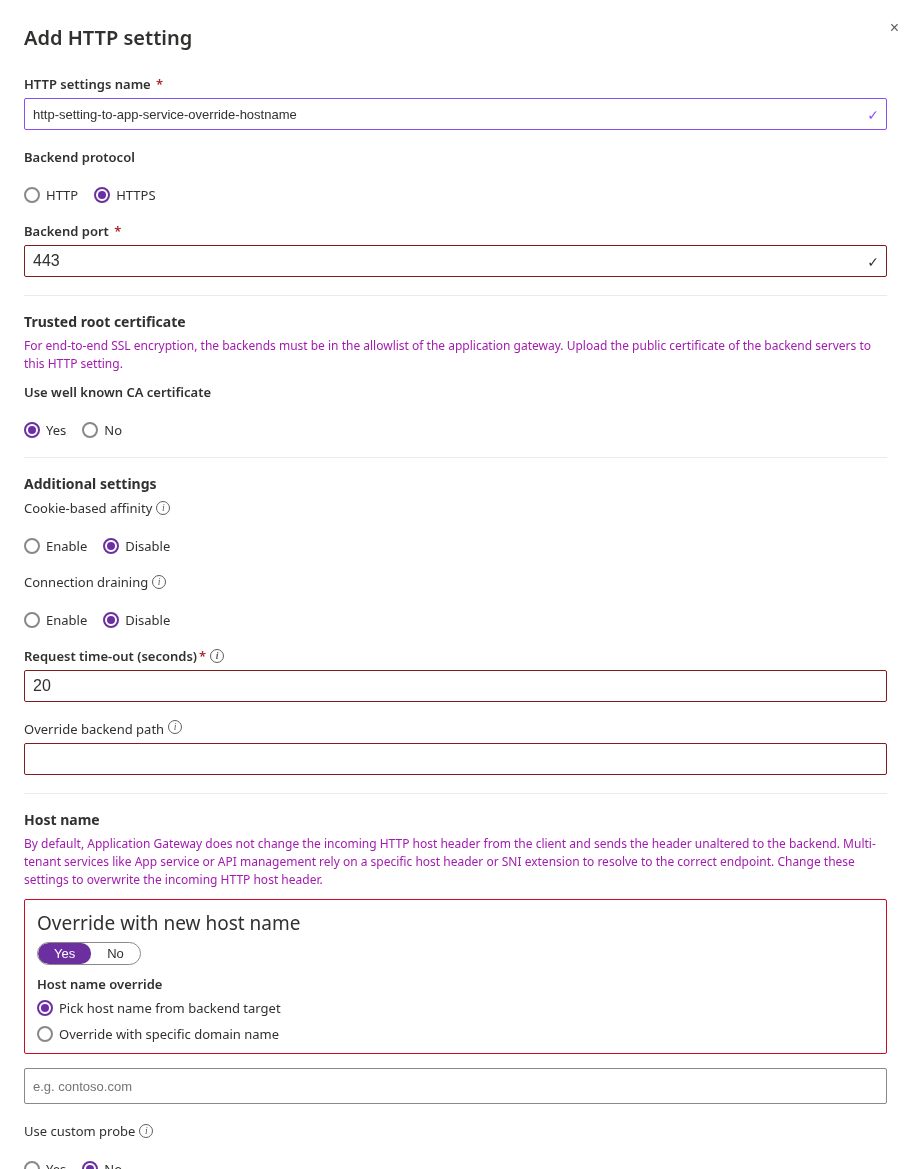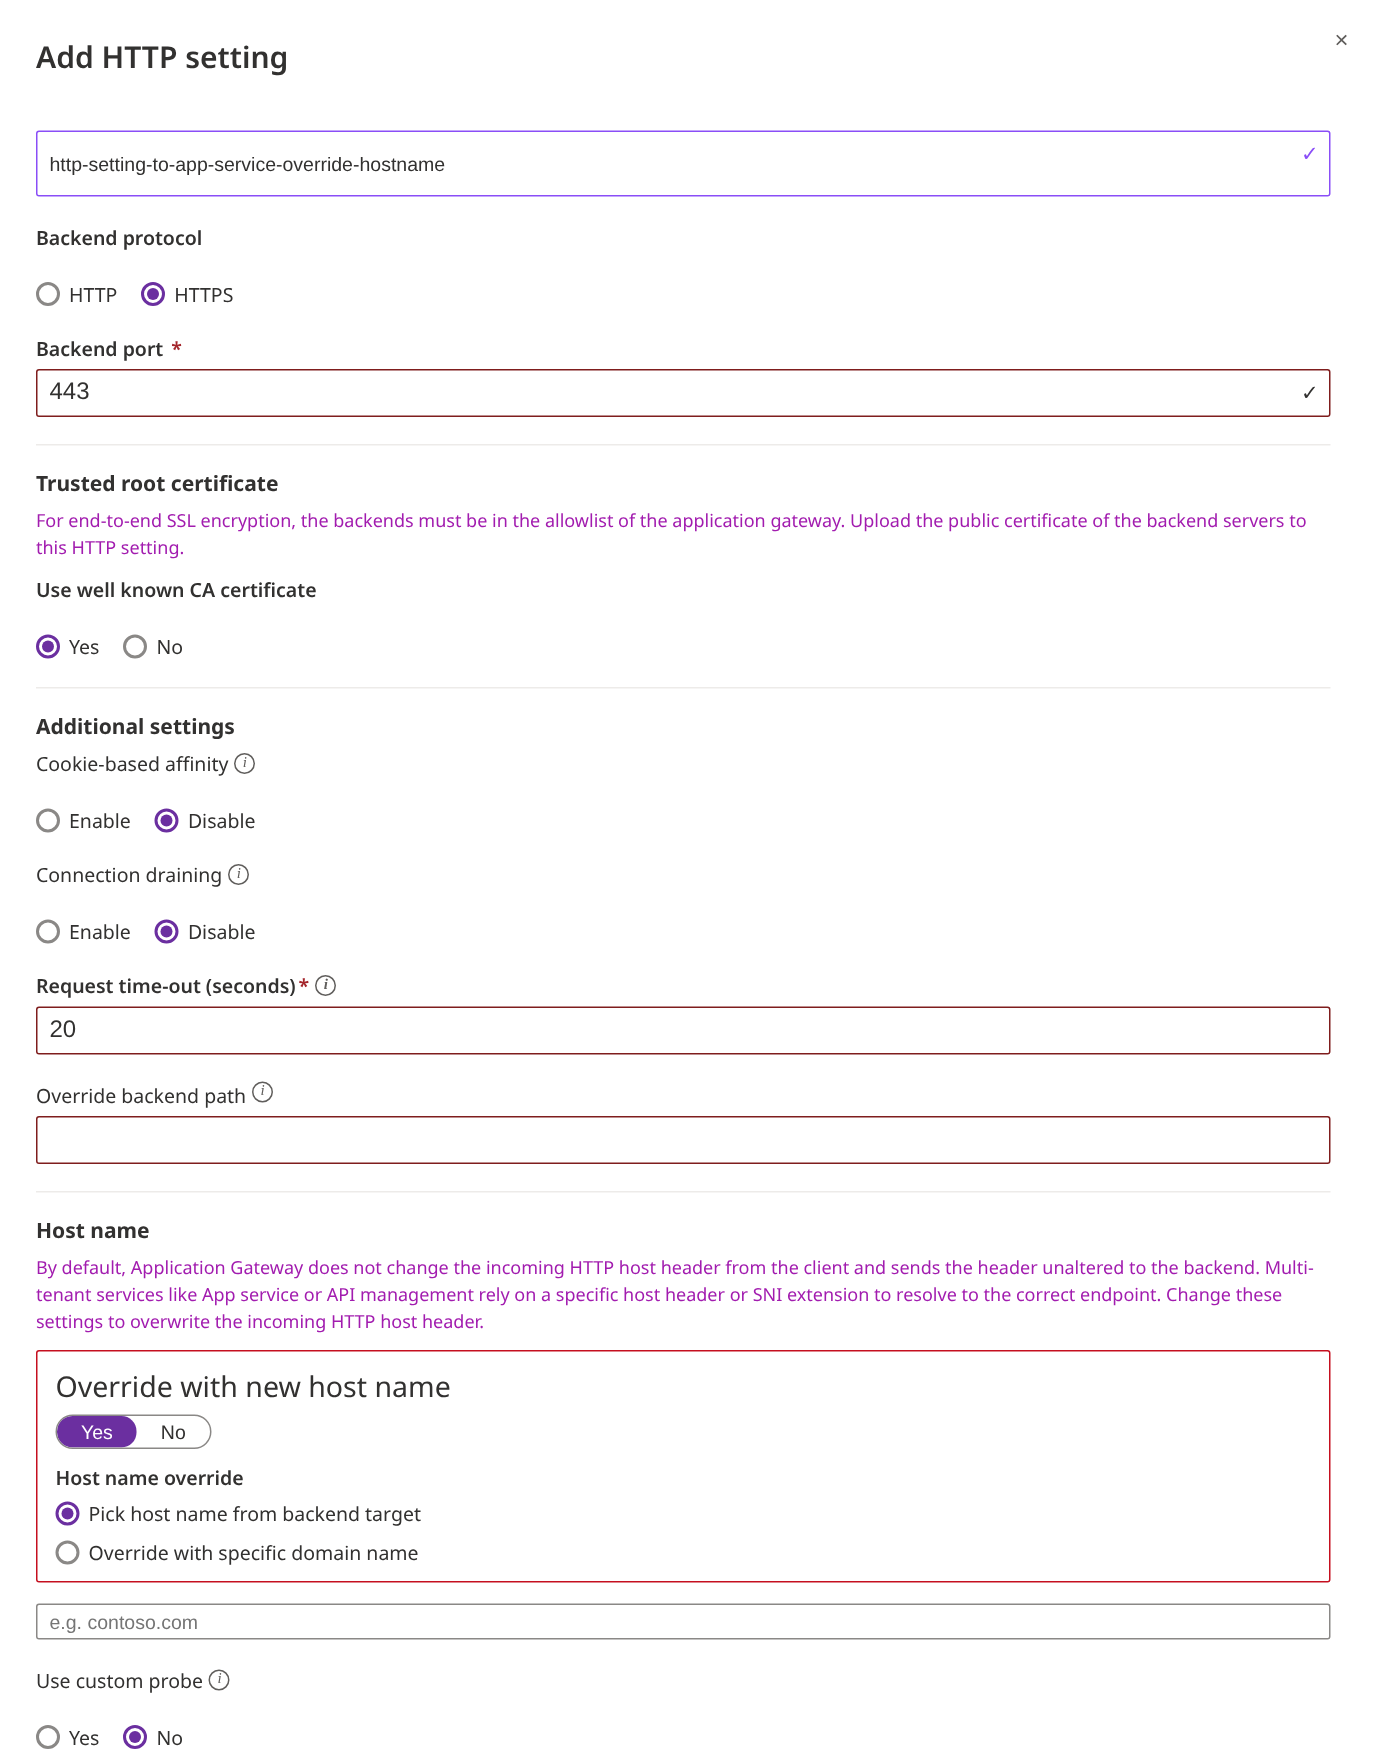--- a/index.html
+++ b/index.html
@@ -42,28 +42,27 @@
       font-weight: 600;
       color: #323130;
       margin-bottom: 5px;
     }
     .field-label .required {
       color: #a4262c;
       margin-left: 2px;
     }
     .text-input {
       width: 100%;
-      height: 44px;
+      height: 32px;
       border: 1px solid #8a4ef7;
       border-radius: 2px;
       padding: 0 28px 0 8px;
       font-size: 13px;
       color: #323130;
       outline: none;
-      margin-top: 12px;
     }
     .text-input-normal {
       width: 100%;
       height: 32px;
       border: 1px solid #7f1d1d;
       border-radius: 2px;
       padding: 0 28px 0 8px;
       font-size: 16px;
       color: #323130;
       outline: none;
@@ -182,21 +181,21 @@
     }
     .hostname-override-label {
       font-size: 13px;
       font-weight: 600;
       color: #323130;
       margin-top: 10px;
       margin-bottom: 6px;
     }
     .placeholder-input {
       width: 100%;
-      height: 24px;
+      height: 36px;
       border: 1px solid #8a8886;
       border-radius: 2px;
       padding: 0 8px;
       font-size: 13px;
       color: #7f1d1d;
       outline: none;
       background: #fff;
     }
     .sub-radio-group {
       display: flex;
@@ -208,20 +207,23 @@
   </style>
 </head>
 <body>
 
 <div class="panel">
 
   <div class="panel-title">Add HTTP setting</div>
   <button class="close-btn">×</button>
 
   <div class="field-group">
+    <div class="field-label">
+      <span>HTTP settings name</span><span class="required"> *</span>
+    </div>
     <div class="input-wrapper">
       <input type="text" class="text-input" value="http-setting-to-app-service-override-hostname" style="">
       <span class="input-checkmark">✓</span>
     </div>
   </div>
 
   <div class="field-group">
     <div class="field-label">Backend protocol</div>
     <div class="radio-group">
       <label class="radio-item">

